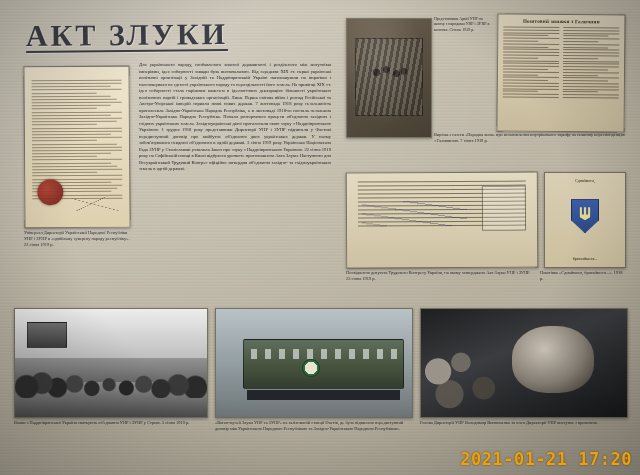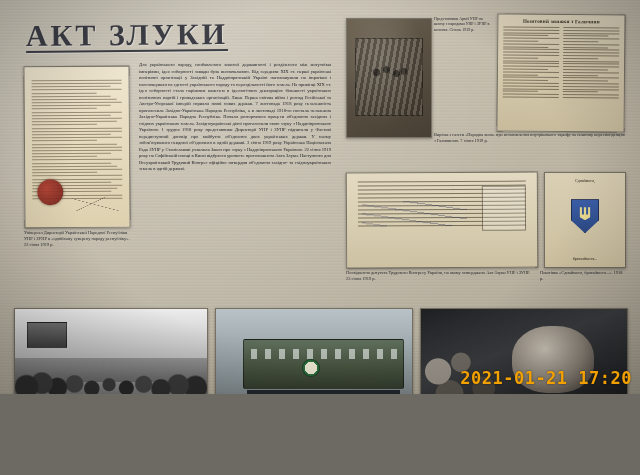--- a/index.html
+++ b/index.html
@@ -2,21 +2,21 @@
 <html><head>
 <meta charset="utf-8">
 <style>
   html,body{margin:0;padding:0;}
   body{
     width:640px;height:475px;overflow:hidden;
     font-family:"Liberation Sans", sans-serif;
     background:#6d6a63;
   }
   #photo{
-    position:relative;width:640px;height:394px;overflow:hidden;
+    position:relative;width:640px;height:475px;overflow:hidden;
     background:
       linear-gradient(180deg, rgba(0,0,0,0.18) 0%, rgba(0,0,0,0.02) 12%, rgba(0,0,0,0.00) 45%, rgba(0,0,0,0.10) 100%),
       linear-gradient(90deg, rgba(0,0,0,0.22) 0%, rgba(0,0,0,0.00) 10%, rgba(0,0,0,0.00) 88%, rgba(0,0,0,0.16) 100%),
       #c9c3b4;
   }
   
   .board{
     position:absolute;left:0;top:0;width:640px;height:475px;
     background:
       radial-gradient(ellipse at 30% 20%, rgba(255,255,255,0.18), rgba(255,255,255,0) 55%),

